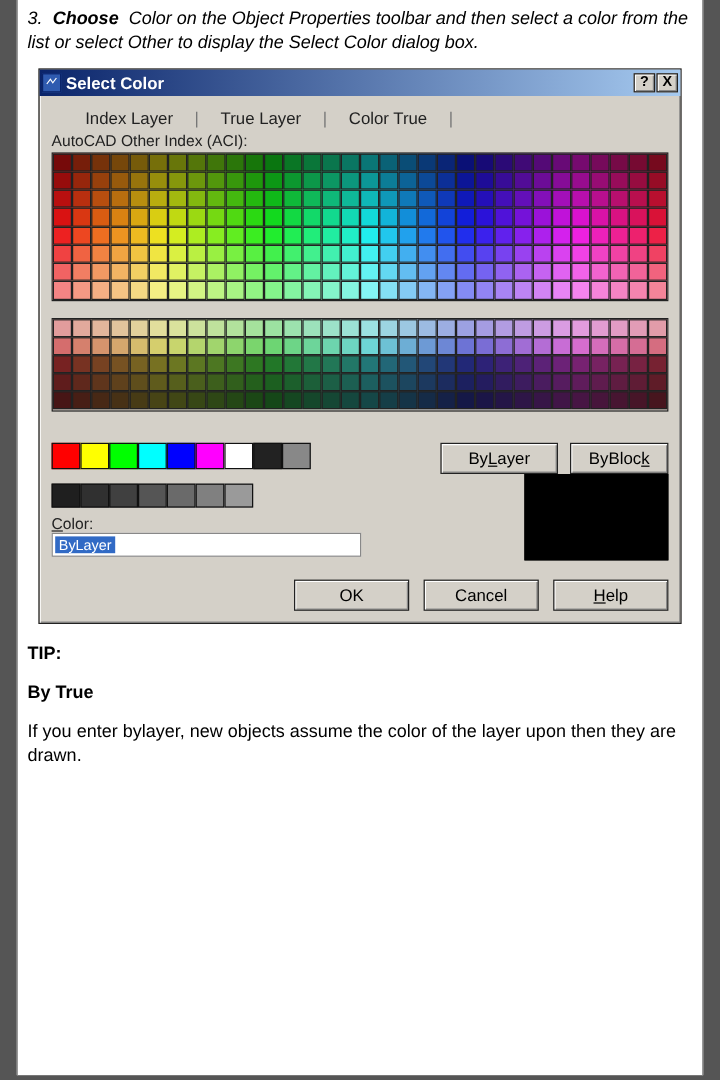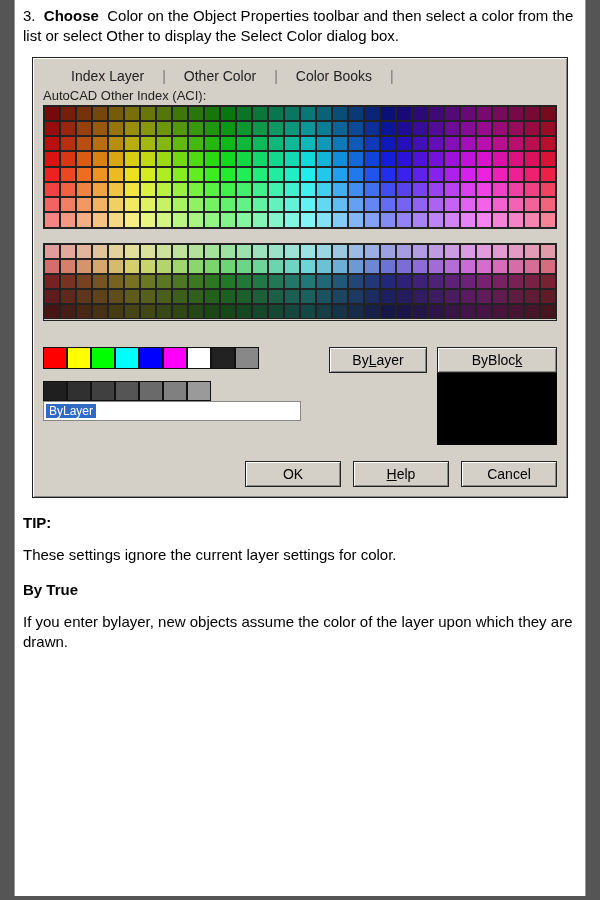--- a/index.html
+++ b/index.html
@@ -19,20 +19,21 @@
     width: 572px;
     height: 896px;
     border-left: 1px solid #999;
     border-right: 1px solid #999;
     font-size: 15px;
     color: #000;
   }
   .instr {
     line-height: 1.35;
     margin-bottom: 10px;
+    font-style: italic;
   }
   .instr b { font-weight: 700; }
   
   .dlg {
     width: 536px;
     margin: 0 auto 16px auto;
     background: #d4d0c8;
     border: 1px solid #222;
     box-shadow: 1px 1px 0 #fff inset, -1px -1px 0 #888 inset;
   }
@@ -109,21 +110,21 @@
     background:#d4d0c8;
     border:1px solid #222;
     box-shadow: 1px 1px 0 #fff inset, -1px -1px 0 #888 inset;
     height:26px;
     font-size:14px; color:#000;
     padding: 0 12px;
     cursor:pointer;
   }
   .gbtn u { text-decoration: underline; }
   .bylayer-btn { width:98px; }
-  .byblock-btn { width:120px; }
+  .byblock-btn { width:82px; }
   .gray-colors { display:flex; margin-top:8px; }
   .gray-sw { width:24px; height:20px; border:1px solid #111; }
   .preview {
     width:120px; height:72px;
     background:#000;
     margin-left:auto;
     border:1px solid #000;
   }
   .color-lbl { font-size:13px; margin-top:6px; }
   .color-lbl u { text-decoration: underline; }
@@ -156,28 +157,41 @@
 
 <div class="page">
 
   <div class="instr">
     <span>3.</span>
     &nbsp;<b>Choose</b>
     &nbsp;<span>Color on the Object Properties toolbar and then select a color from the list or select Other to display the Select Color dialog box.</span>
   </div>
 
   <div class="dlg">
+    <div class="titlebar">
+      <span class="tb-icon">
+        <svg width="10" height="10" viewBox="0 0 10 10">
+            <rect x="0" y="0" width="10" height="10" fill="#2f5bb0"></rect>
+            <path d="M1 6 L4 2 L6 5 L9 1" stroke="#fff" stroke-width="1" fill="none"></path>
+          </svg>
+      </span>
+      <span class="titletext">Select Color</span>
+      <div class="tb-btns">
+        <button class="tb-btn">?</button>
+        <button class="tb-btn">X</button>
+      </div>
+    </div>
 
     <div class="dlg-body">
       <div class="tabs">
         <span class="tab">Index Layer</span>
         <span class="tabsep">|</span>
-        <span class="tab">Other Color</span>
+        <span class="tab">True Layer</span>
         <span class="tabsep">|</span>
-        <span class="tab">Color Books</span>
+        <span class="tab">Color True</span>
         <span class="tabsep">|</span>
       </div>
 
       <div class="subtitle">AutoCAD Other Index (ACI):</div>
 
       <div class="palette-big" id="palette-big">
           <div class="sw" style="background: rgb(118, 10, 10);"></div>
           <div class="sw" style="background: rgb(118, 30, 10);"></div>
           <div class="sw" style="background: rgb(118, 50, 10);"></div>
           <div class="sw" style="background: rgb(118, 71, 10);"></div>
@@ -620,33 +634,33 @@
         <div style="flex:1">
           <div class="gray-colors" id="gray-colors">
               <div class="gray-sw" style="background: rgb(31, 31, 31);"></div>
               <div class="gray-sw" style="background: rgb(48, 48, 48);"></div>
               <div class="gray-sw" style="background: rgb(64, 64, 64);"></div>
               <div class="gray-sw" style="background: rgb(85, 85, 85);"></div>
               <div class="gray-sw" style="background: rgb(106, 106, 106);"></div>
               <div class="gray-sw" style="background: rgb(128, 128, 128);"></div>
               <div class="gray-sw" style="background: rgb(154, 154, 154);"></div>
             </div>
+          <div class="color-lbl"><u>C</u>olor:</div>
           <div class="color-in">
             <span class="sel">ByLayer</span>
           </div>
         </div>
         <div class="preview"></div>
       </div>
     </div>
 
     <div class="dlg-footer">
       <button class="fbtn">OK</button>
+      <button class="fbtn">Cancel</button>
       <button class="fbtn"><u>H</u>elp</button>
-      <button class="fbtn">Cancel</button>
     </div>
   </div>
 
   <div class="tip">TIP:</div>
-  <div class="para">These settings ignore the current layer settings for color.</div>
   <div class="hdr">By True</div>
-  <div class="para">If you enter bylayer, new objects assume the color of the layer upon which they are drawn.</div>
+  <div class="para">If you enter bylayer, new objects assume the color of the layer upon then they are drawn.</div>
 
 </div>
 
 </body></html>

